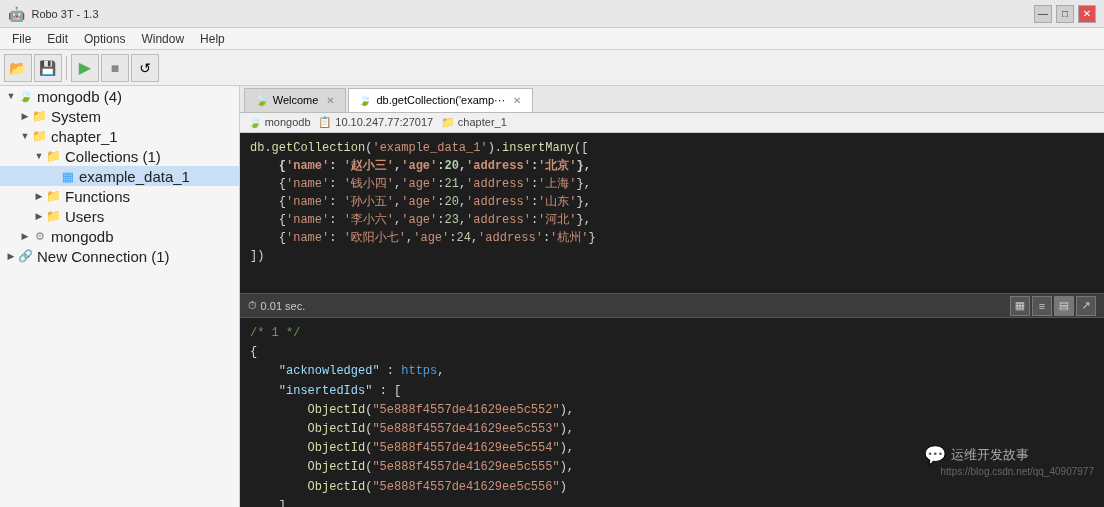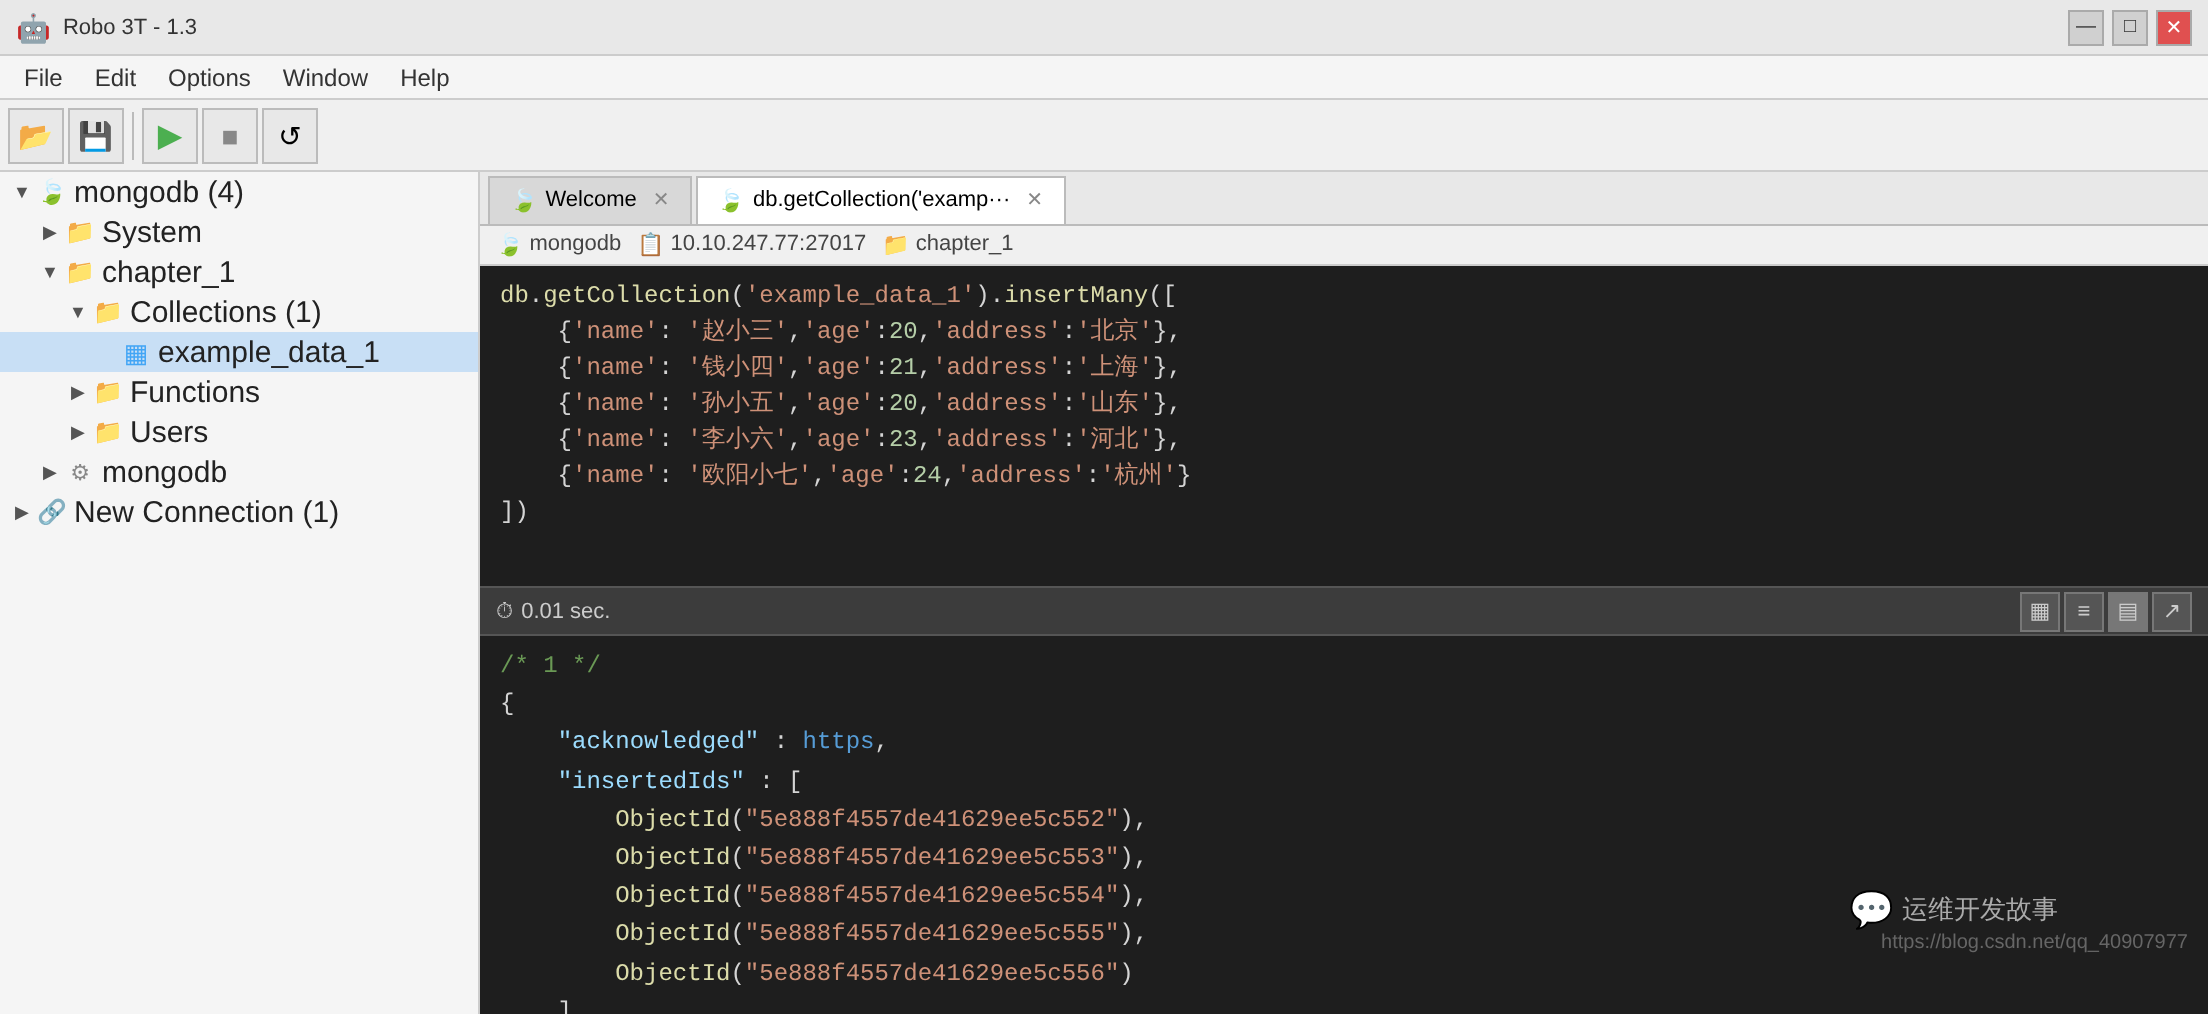--- a/index.html
+++ b/index.html
@@ -337,21 +337,21 @@
       </div>
       <div class="conn-item">
         <span>📁</span>
         <span>chapter_1</span>
       </div>
     </div>
 
     <div class="editor-area" style="height:160px; flex: none;">
       <div class="editor-content">
         <span class="kw-method">db</span><span style="color:#d4d4d4;">.</span><span class="kw-method">getCollection</span><span style="color:#d4d4d4;">(<span class="kw-string">'example_data_1'</span>).</span><span class="kw-method">insertMany</span><span style="color:#d4d4d4;">([</span><br>
-        <span style="color:#d4d4d4;">&nbsp;&nbsp;&nbsp;&nbsp;{<span class="kw-string">'name'</span>: <span class="kw-string">'赵小三'</span>,<span class="kw-string">'age'</span>:<span class="kw-num">20</span>,<span class="kw-string">'address'</span>:<span class="kw-string">'北京'</span>},</span><br>
+        <span style="color:#d4d4d4;font-weight:bold;">&nbsp;&nbsp;&nbsp;&nbsp;{<span class="kw-string">'name'</span>: <span class="kw-string">'赵小三'</span>,<span class="kw-string">'age'</span>:<span class="kw-num">20</span>,<span class="kw-string">'address'</span>:<span class="kw-string">'北京'</span>},</span><br>
         <span style="color:#d4d4d4;">&nbsp;&nbsp;&nbsp;&nbsp;{<span class="kw-string">'name'</span>: <span class="kw-string">'钱小四'</span>,<span class="kw-string">'age'</span>:<span class="kw-num">21</span>,<span class="kw-string">'address'</span>:<span class="kw-string">'上海'</span>},</span><br>
         <span style="color:#d4d4d4;">&nbsp;&nbsp;&nbsp;&nbsp;{<span class="kw-string">'name'</span>: <span class="kw-string">'孙小五'</span>,<span class="kw-string">'age'</span>:<span class="kw-num">20</span>,<span class="kw-string">'address'</span>:<span class="kw-string">'山东'</span>},</span><br>
         <span style="color:#d4d4d4;">&nbsp;&nbsp;&nbsp;&nbsp;{<span class="kw-string">'name'</span>: <span class="kw-string">'李小六'</span>,<span class="kw-string">'age'</span>:<span class="kw-num">23</span>,<span class="kw-string">'address'</span>:<span class="kw-string">'河北'</span>},</span><br>
         <span style="color:#d4d4d4;margin-top:12px;">&nbsp;&nbsp;&nbsp;&nbsp;{<span class="kw-string">'name'</span>: <span class="kw-string">'欧阳小七'</span>,<span class="kw-string">'age'</span>:<span class="kw-num">24</span>,<span class="kw-string">'address'</span>:<span class="kw-string">'杭州'</span>}</span><br>
         <span style="color:#d4d4d4;">])</span>
       </div>
     </div>
 
     <div class="result-bar">
       <div class="result-bar-text">

